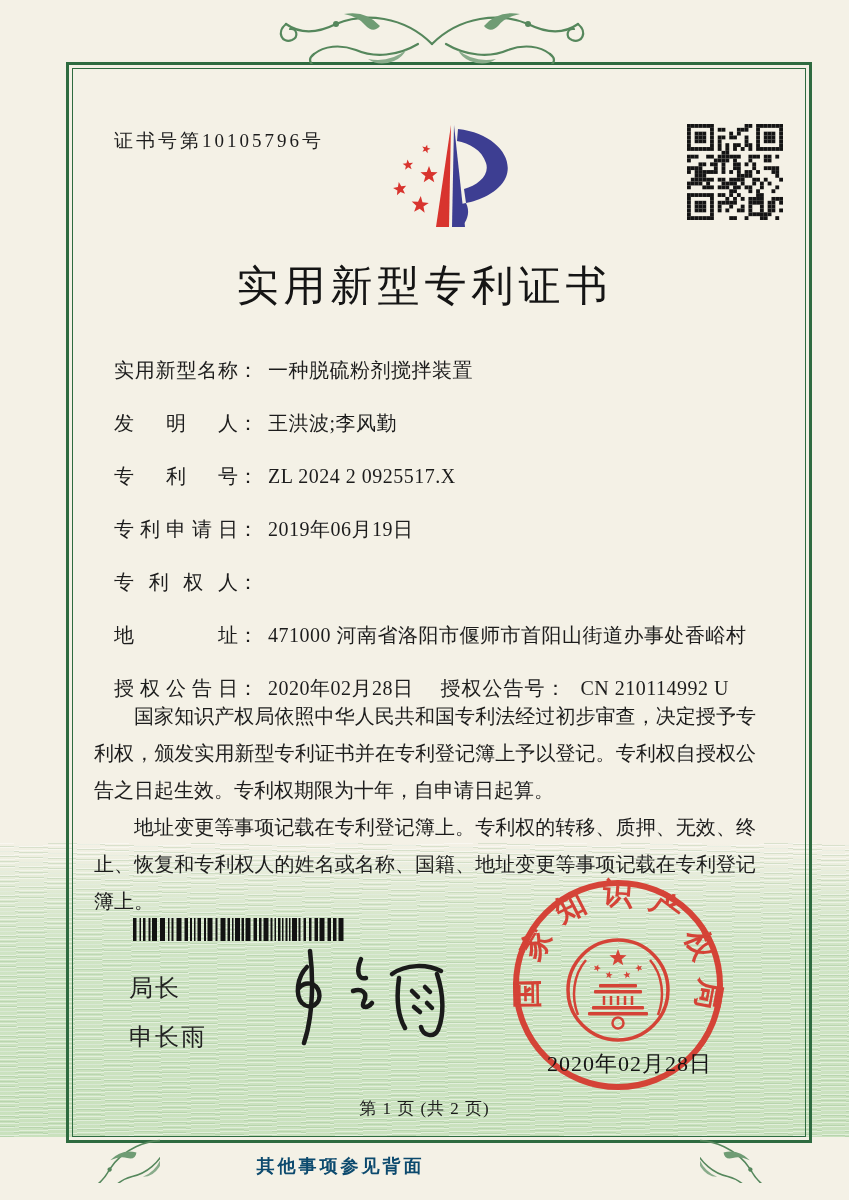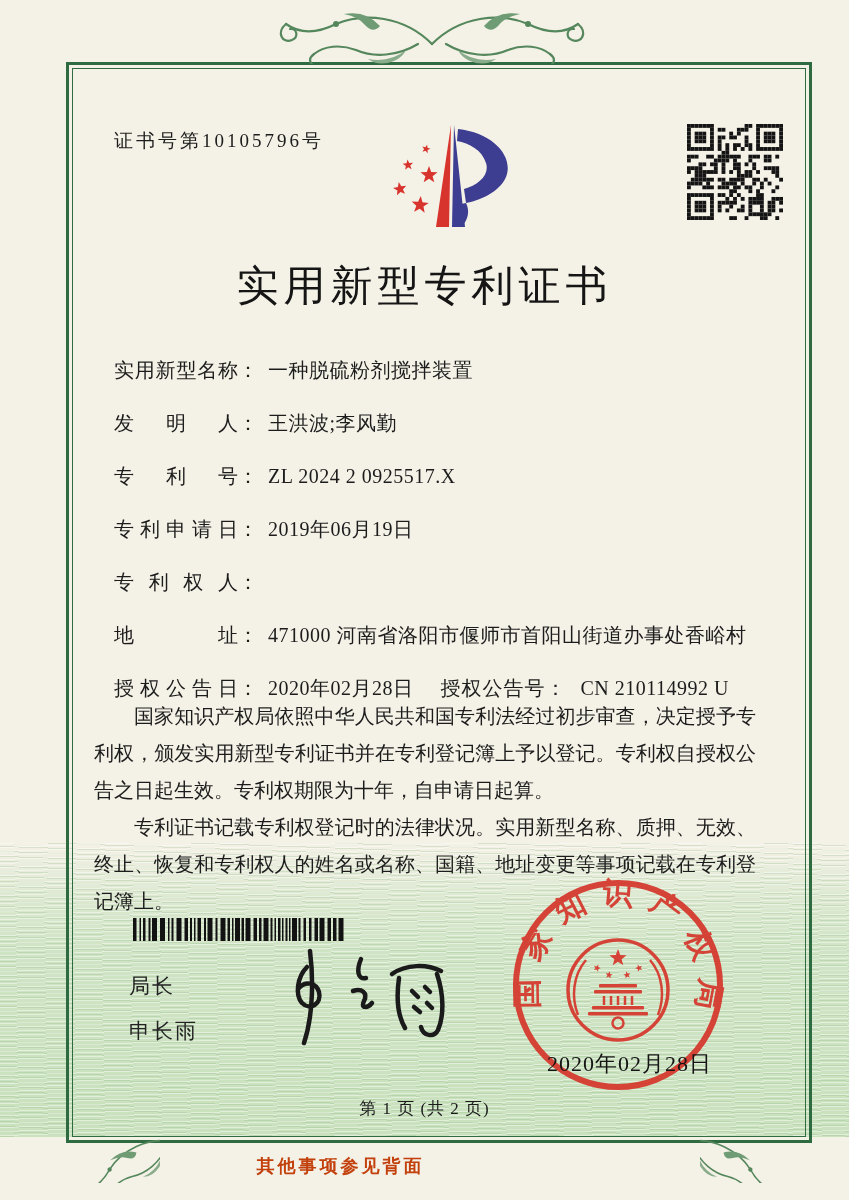--- a/index.html
+++ b/index.html
@@ -42,30 +42,30 @@
   .fvalue{margin-left:10px;letter-spacing:.5px;text-align:right;}
   .grant-right{margin-left:27px;}
   .grant-right .glabel{letter-spacing:1px;}
   .paras{
     position:absolute;left:94px;top:698px;width:662px;z-index:4;
     font-size:20px;line-height:37px;text-align:justify;
   }
   .paras p{margin:0;text-indent:2em;}
   .barcode{position:absolute;left:133px;top:918px;z-index:4;}
   .officer{position:absolute;left:129px;top:972px;z-index:4;
-    font-family:"Liberation Sans","DejaVu Sans",sans-serif;font-size:21px;letter-spacing:2px;color:#222;}
+    font-family:"Liberation Sans","DejaVu Sans",sans-serif;font-size:24px;letter-spacing:2px;color:#222;}
   .officer .name{margin-top:17px;text-align:right;}
   .signature{position:absolute;left:255px;top:943px;z-index:5;}
   .seal{position:absolute;left:505px;top:872px;z-index:5;}
   .seal-date{
     position:absolute;left:547px;top:1049px;z-index:6;
     font-size:22px;letter-spacing:1px;color:#141414;white-space:nowrap;
   }
   .page-info{position:absolute;left:0;top:1097px;width:849px;text-align:center;font-size:17px;letter-spacing:1px;z-index:4;}
-  .back-note{position:absolute;left:0;top:1154px;width:681px;text-align:center;font-size:18px;letter-spacing:3px;color:#c2410c;z-index:4;font-weight:600;}
+  .back-note{position:absolute;left:0;top:1154px;width:681px;text-align:center;font-size:18px;letter-spacing:3px;color:#0c4a6e;z-index:4;font-weight:600;}
   .orn-top{position:absolute;left:262px;top:0px;z-index:3;}
   .orn-bl{position:absolute;left:40px;top:1088px;z-index:3;}
   .orn-br{position:absolute;left:700px;top:1088px;z-index:3;}
   svg{display:block;}
 </style>
 </head>
 <body>
 
 <div class="page">
 
@@ -454,21 +454,21 @@
       <span class="fvalue">2020年02月28日</span>
       <span class="grant-right">
         <span class="glabel">授权公告号</span><span class="colon">：</span>
         <span class="fvalue">CN 210114992 U</span>
       </span>
     </div>
   </div>
 
   <div class="paras">
     <p>国家知识产权局依照中华人民共和国专利法经过初步审查，决定授予专利权，颁发实用新型专利证书并在专利登记簿上予以登记。专利权自授权公告之日起生效。专利权期限为十年，自申请日起算。</p>
-    <p>专利证书记载专利权登记时的法律状况。实用新型名称、质押、无效、终止、恢复和专利权人的姓名或名称、国籍、地址变更等事项记载在专利登记簿上。</p>
+    <p>地址变更等事项记载在专利登记簿上。专利权的转移、质押、无效、终止、恢复和专利权人的姓名或名称、国籍、地址变更等事项记载在专利登记簿上。</p>
   </div>
 
   <svg class="barcode" id="barcode" width="214" height="23">
       <rect x="0" y="0" width="3.5" height="23" fill="#121212"></rect>
       <rect x="6.5" y="0" width="1.5" height="23" fill="#121212"></rect>
       <rect x="10" y="0" width="2.5" height="23" fill="#121212"></rect>
       <rect x="15.5" y="0" width="2" height="23" fill="#121212"></rect>
       <rect x="19" y="0" width="5" height="23" fill="#121212"></rect>
       <rect x="27" y="0" width="5" height="23" fill="#121212"></rect>
       <rect x="35" y="0" width="1.5" height="23" fill="#121212"></rect>

